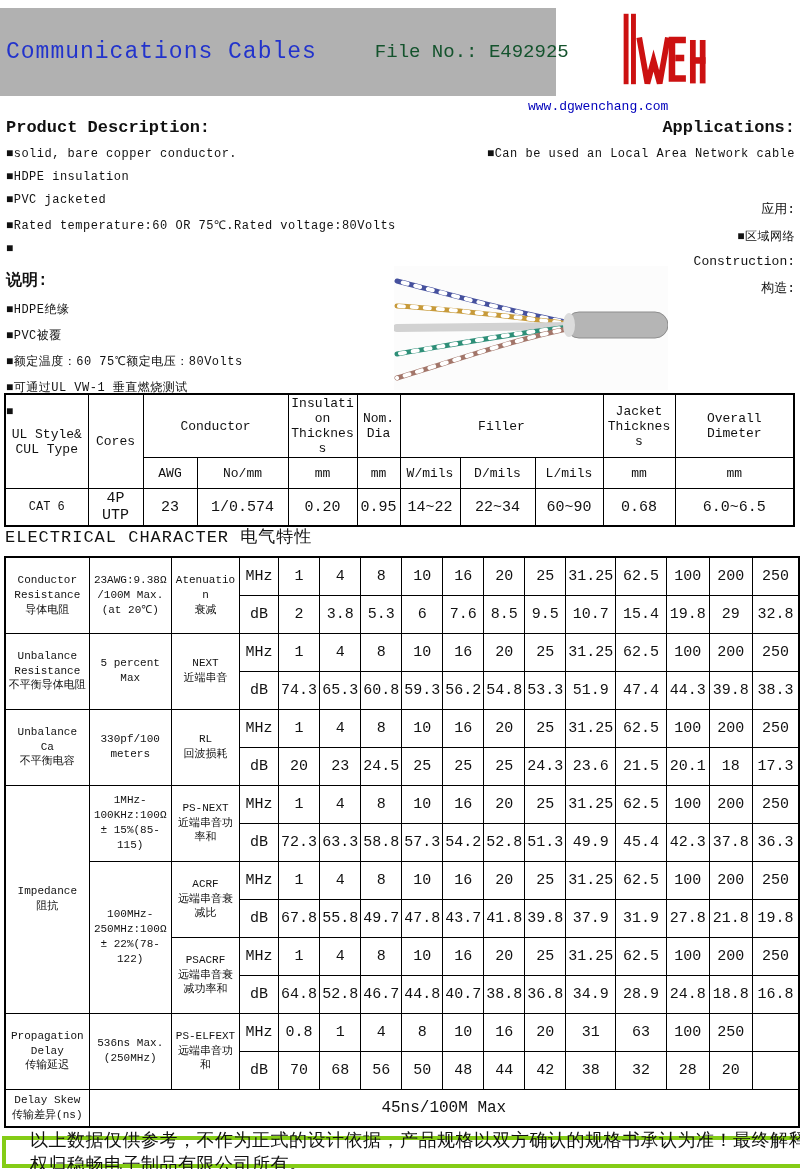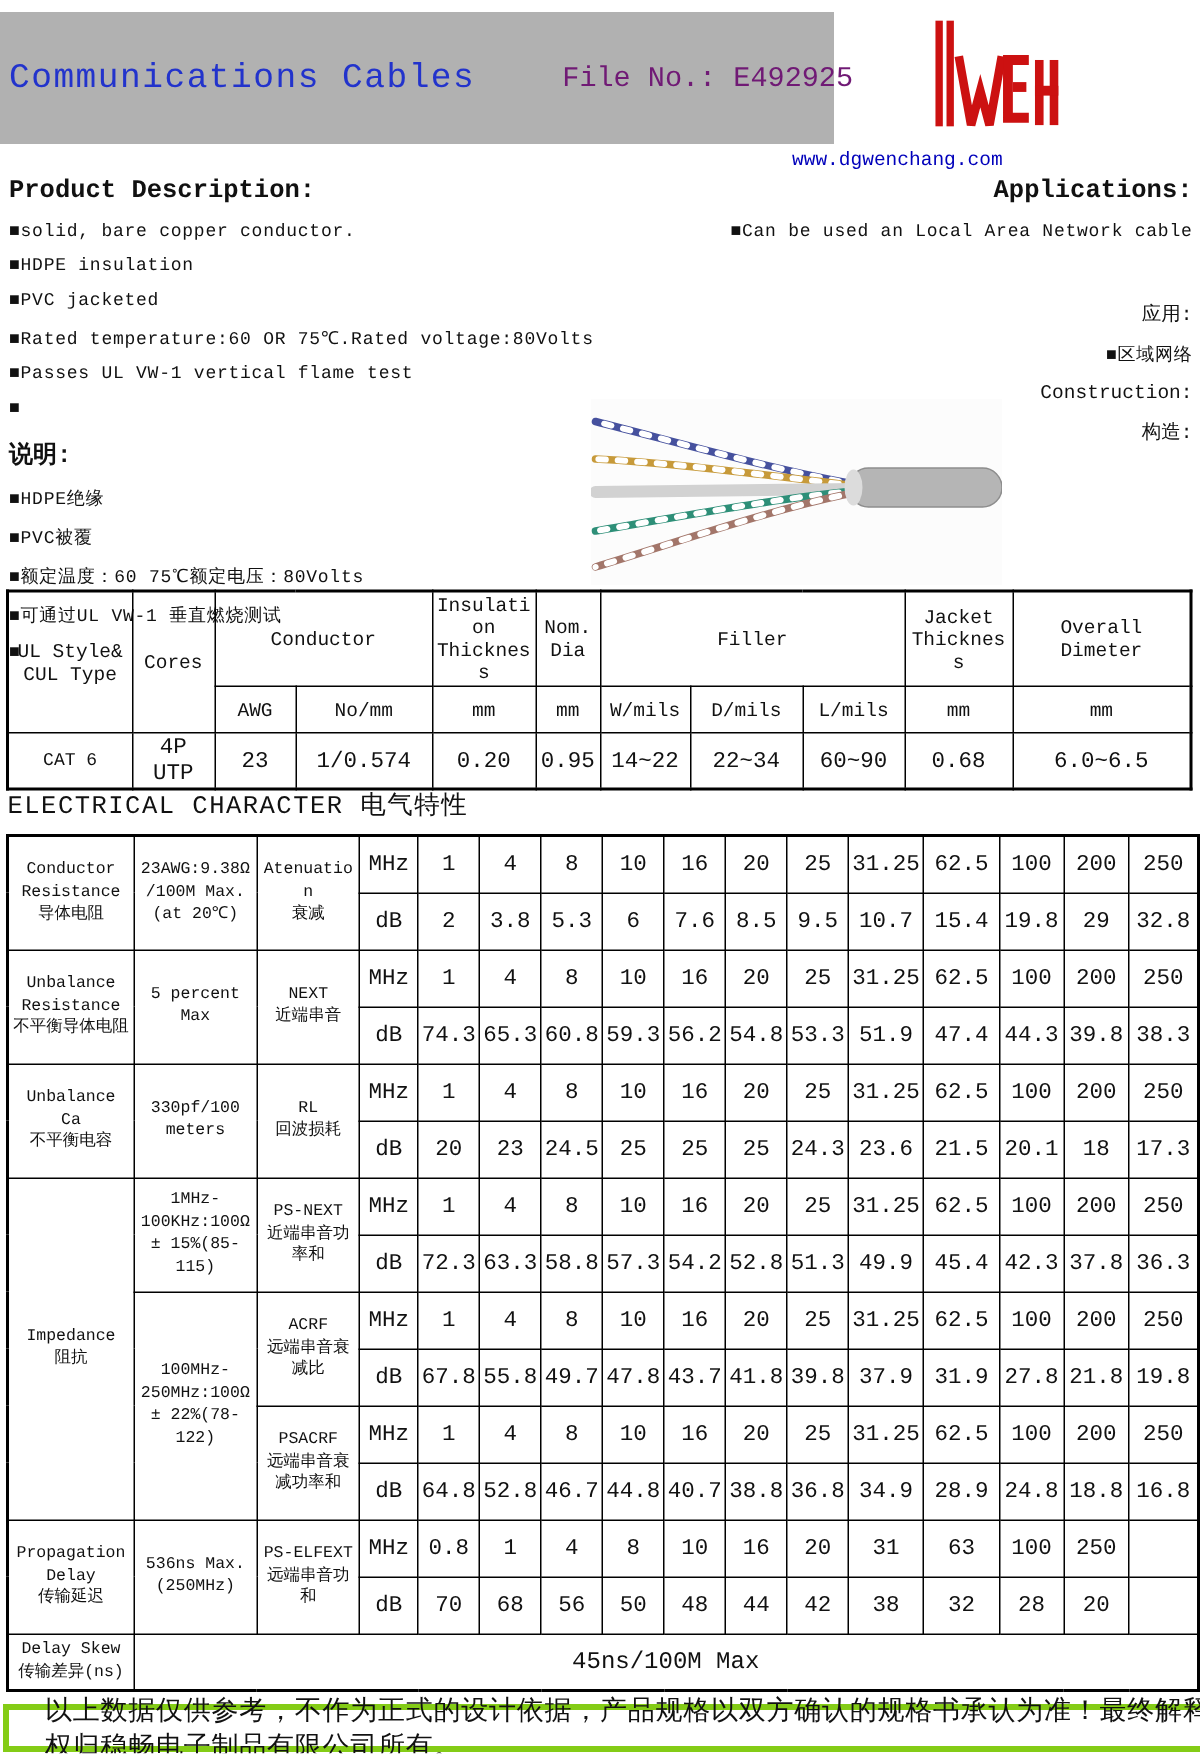--- a/index.html
+++ b/index.html
@@ -2,21 +2,21 @@
 <html><head>
 <meta charset="utf-8">
 <style>
   html,body{margin:0;padding:0;background:#fff;}
   .page{position:relative;width:800px;height:1169px;background:#fff;overflow:hidden;
         font-family:"Liberation Mono","DejaVu Sans Mono",monospace;color:#111;}
   
   .header-bar{position:absolute;left:0;top:8px;width:556px;height:88px;background:#b1b1b1;
               display:flex;align-items:center;}
   .title{color:#2233cc;font-size:23px;letter-spacing:1px;margin-left:6px;white-space:nowrap;}
-  .fileno{color:#701a75;font-size:19px;margin-left:58px;white-space:nowrap;}
+  .fileno{color:#14532d;font-size:19px;margin-left:58px;white-space:nowrap;}
   .logo{position:absolute;left:622px;top:4px;width:86px;height:90px;}
   .website{position:absolute;left:528px;top:99px;font-size:13px;color:#0000bb;
            cursor:pointer;}
   
   .col-left{position:absolute;left:6px;top:118px;width:440px;}
   .col-right{position:absolute;left:460px;top:118px;width:335px;text-align:right;}
   .h-en{font-size:17px;font-weight:bold;margin:0 0 10px;}
   .h-cn{font-size:16px;font-weight:bold;margin:14px 0 10px;}
   .bullet{font-size:12px;margin:0 0 9px;min-height:12px;letter-spacing:0.5px;}
   .label13{font-size:13px;margin:0 0 10px;}
@@ -78,21 +78,20 @@
 
   <a class="website">www.dgwenchang.com</a>
 
   <div class="col-left">
     <div class="h-en">Product Description:</div>
     <div>
         <div class="bullet">■solid, bare  copper conductor.</div>
         <div class="bullet">■HDPE insulation</div>
         <div class="bullet">■PVC jacketed</div>
         <div class="bullet">■Rated temperature:60 OR 75℃.Rated voltage:80Volts</div>
-        <div class="bullet">■Passes UL VW-1 vertical flame test</div>
         <div class="bullet">■</div>
       </div>
     <div class="h-cn">说明:</div>
     <div>
         <div class="bullet">■HDPE绝缘</div>
         <div class="bullet">■PVC被覆</div>
         <div class="bullet">■额定温度：60 75℃额定电压：80Volts</div>
         <div class="bullet">■可通过UL VW-1 垂直燃烧测试</div>
         <div class="bullet">■</div>
       </div>

